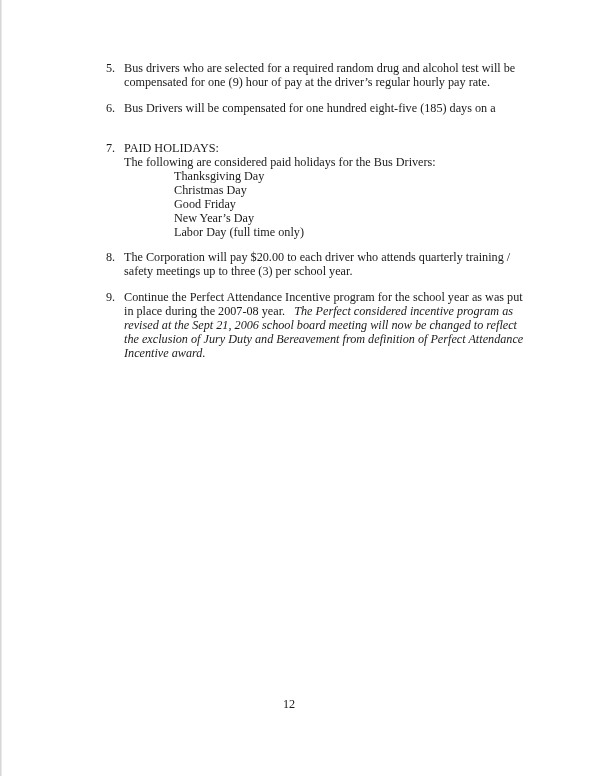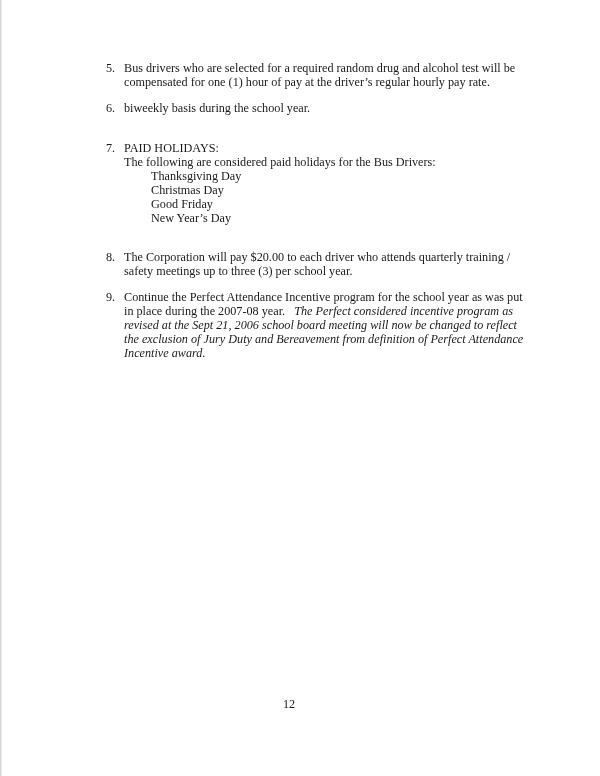--- a/index.html
+++ b/index.html
@@ -46,21 +46,21 @@
       width: 395px;
     }
     .item .line {
       display: block;
       white-space: nowrap;
     }
     .italic {
       font-style: italic;
     }
     .holiday-list {
-      margin-left: 27px;
+      margin-left: 50px;
       font-family: Liberation Serif, serif;
     }
     .page-number {
       position: absolute;
       top: 697px;
       left: 0;
       width: 578px;
       text-align: center;
       font-size: 12.2px;
     }
@@ -69,41 +69,42 @@
 <body>
 
 <div class="page-edge"></div>
 
 <div class="doc">
 
   <div class="item" style="top:61px;">
     <span class="num">5.</span>
     <div class="body">
       <span class="line">Bus drivers who are selected for a required random drug and alcohol test will be</span>
-      <span class="line">compensated for one (1) hour of pay at the driver’s regular hourly pay rate.</span>
+      <span class="line">compensated for one (9) hour of pay at the driver’s regular hourly pay rate.</span>
     </div>
   </div>
 
   <div class="item" style="top:101px;">
     <span class="num">6.</span>
     <div class="body">
-      <span class="line">biweekly basis during the school year.</span>
+      <span class="line">Bus Drivers will be compensated for one hundred eight-five (185) days on a</span>
     </div>
   </div>
 
   <div class="item" style="top:141px;">
     <span class="num">7.</span>
     <div class="body">
       <span class="line">PAID HOLIDAYS:</span>
       <span class="line">The following are considered paid holidays for the Bus Drivers:</span>
       <div class="holiday-list">
         <span class="line">Thanksgiving Day</span>
         <span class="line">Christmas Day</span>
         <span class="line">Good Friday</span>
         <span class="line">New Year’s Day</span>
+        <span class="line">Labor Day (full time only)</span>
       </div>
     </div>
   </div>
 
   <div class="item" style="top:250px;">
     <span class="num">8.</span>
     <div class="body">
       <span class="line">The Corporation will pay $20.00 to each driver who attends quarterly training /</span>
       <span class="line">safety meetings up to three (3) per school year.</span>
     </div>

